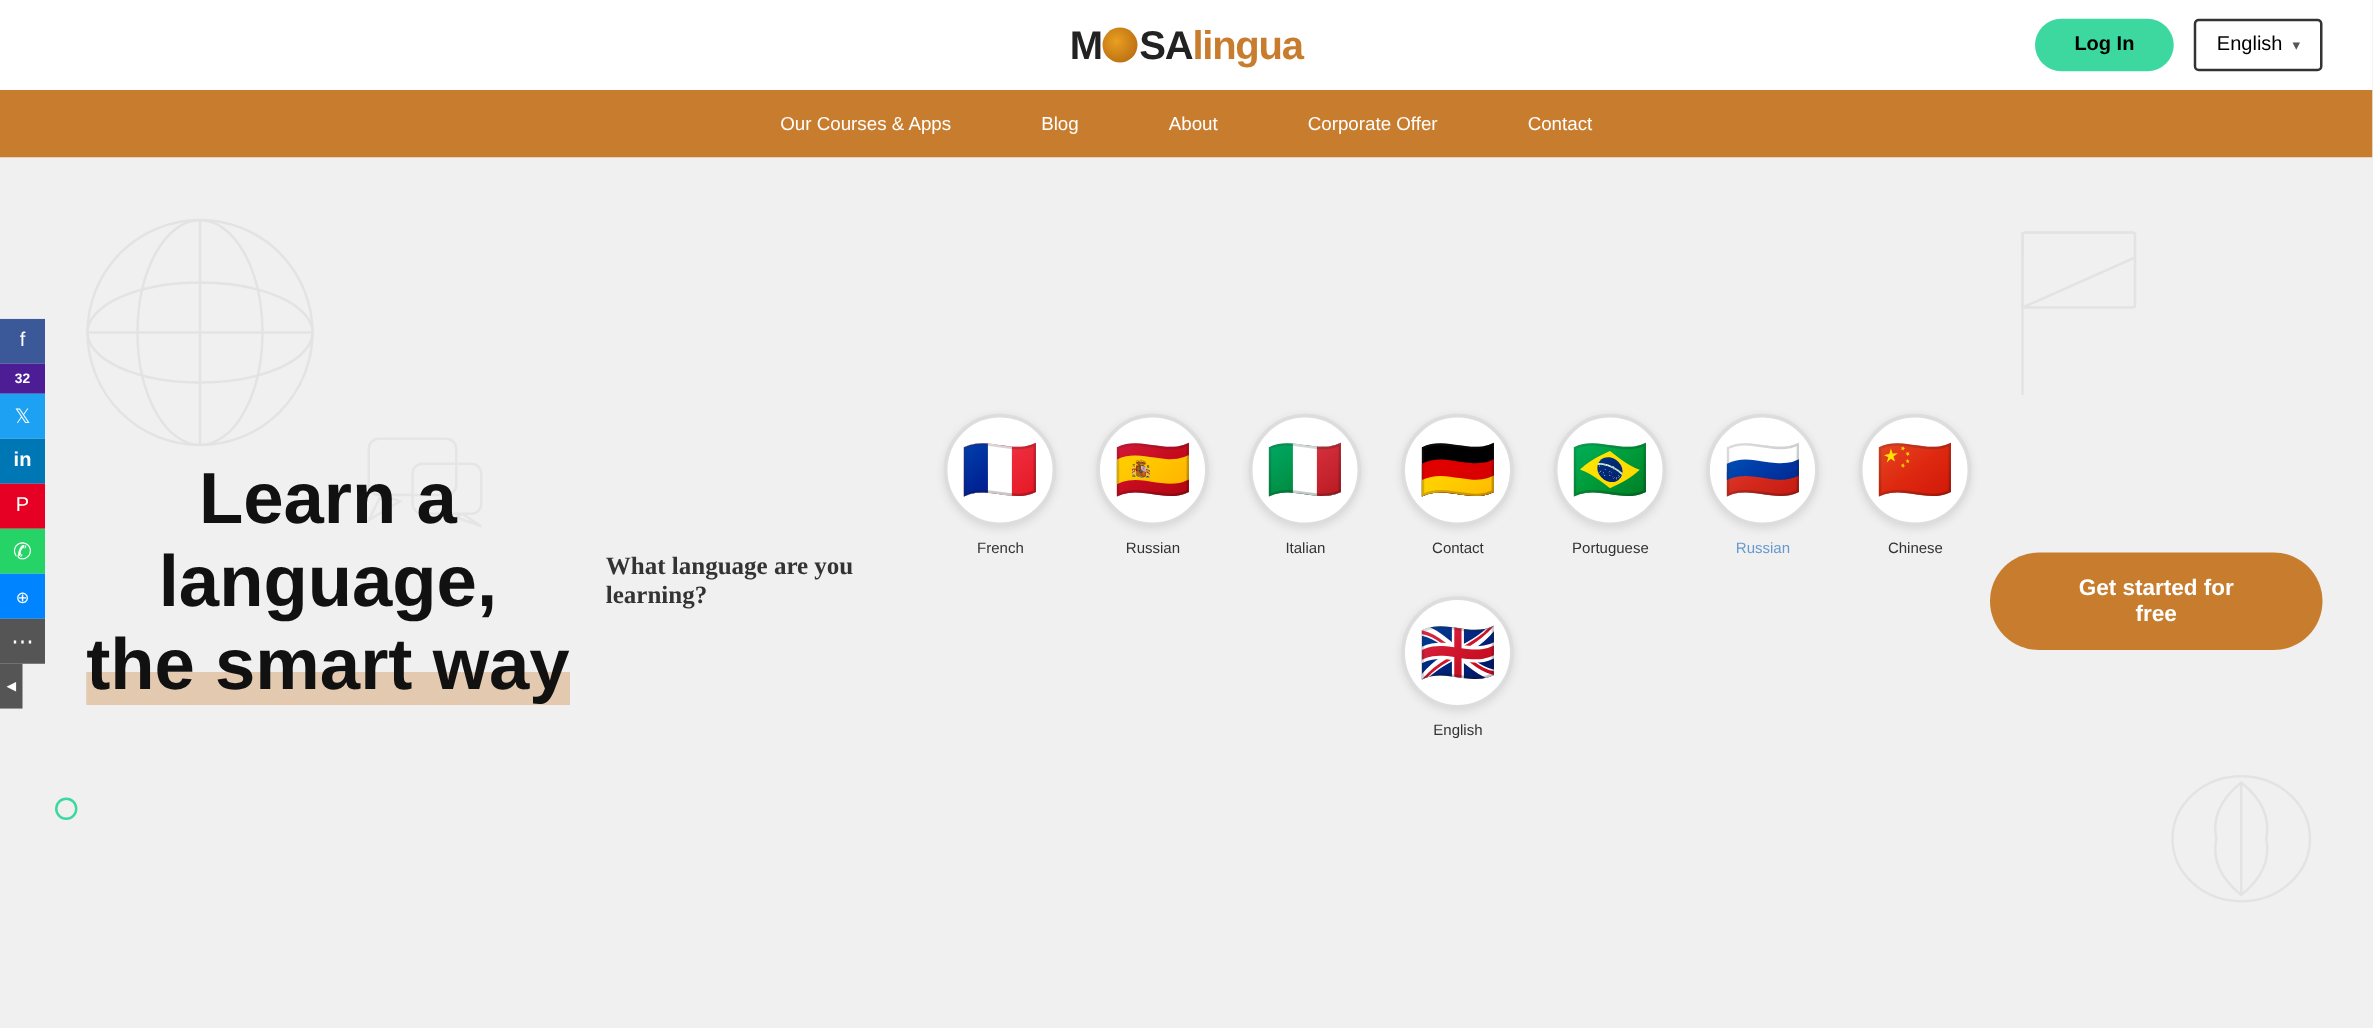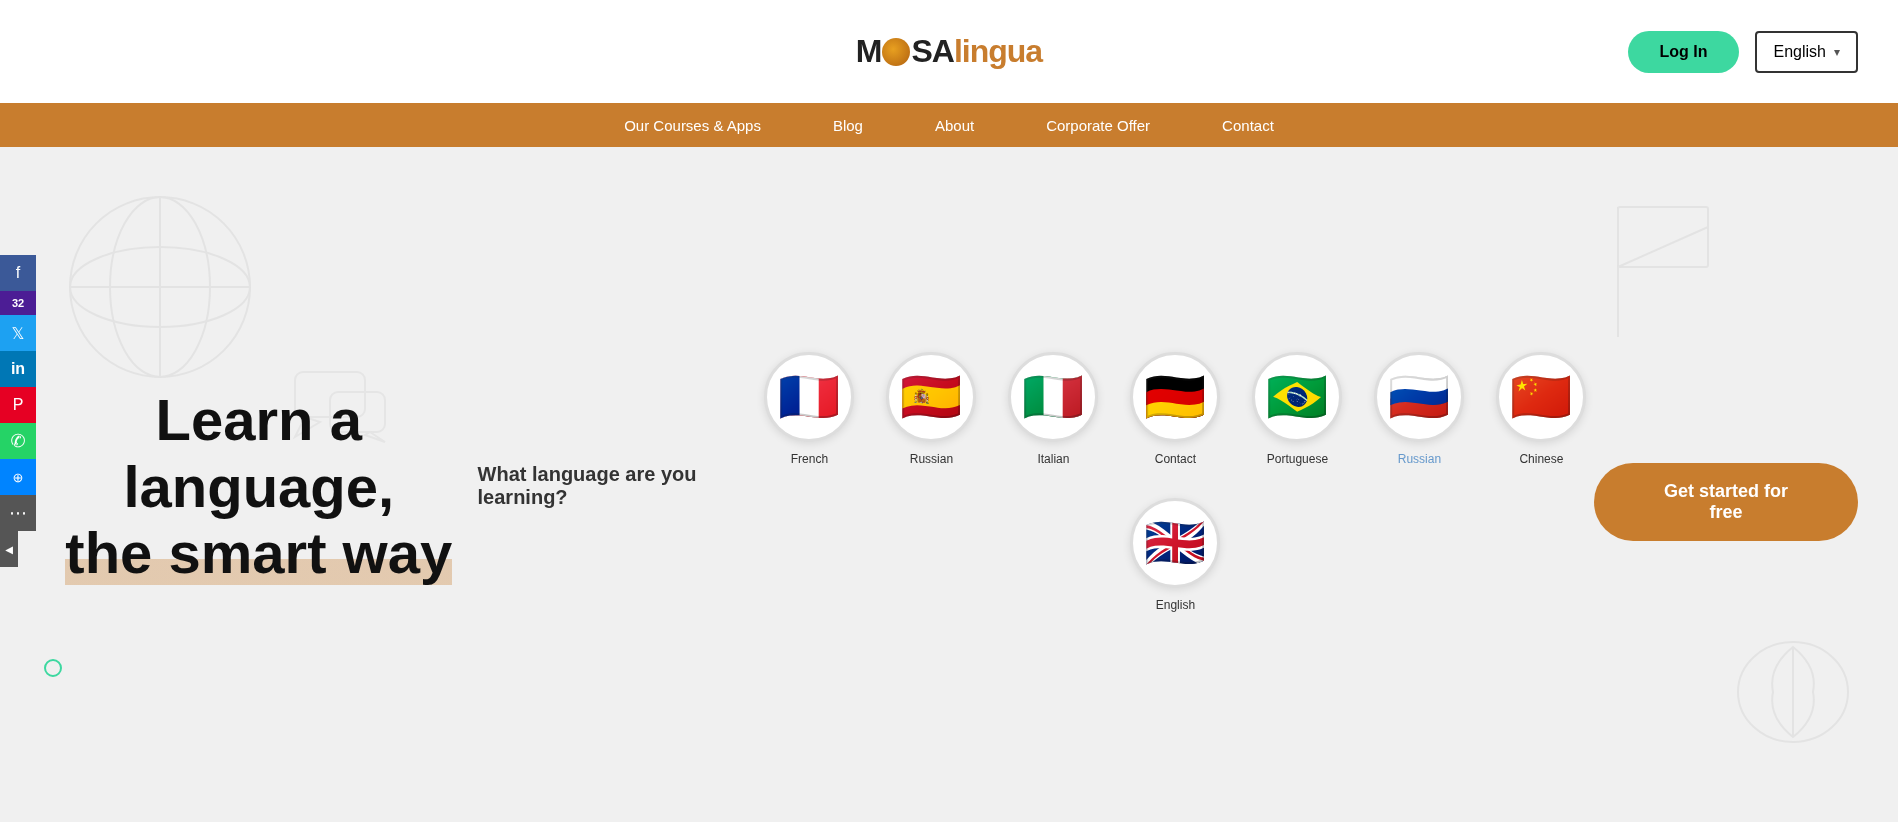--- a/index.html
+++ b/index.html
@@ -6,21 +6,21 @@
     body { font-family: Arial, sans-serif; background: #f0f0f0; overflow-x: hidden; }
 
     
     .header {
       background: #fff;
       display: flex;
       align-items: center;
       justify-content: center;
       padding: 12px 40px;
       position: relative;
-      height: 103px;
+      height: 72px;
     }
     .header-logo {
       font-size: 32px;
       font-weight: bold;
       color: #c87d2e;
       letter-spacing: -1px;
     }
     .header-logo .logo-o {
       display: inline-block;
       width: 28px;
@@ -67,21 +67,21 @@
     .lang-select span { font-weight: 500; }
     .lang-select .chevron { font-size: 12px; color: #555; }
 
     
     .nav {
       background: #c87d2e;
       display: flex;
       justify-content: center;
       align-items: center;
       padding: 16px;
-      height: 44px;
+      height: 54px;
       gap: 0;
     }
     .nav-item {
       color: #fff;
       font-size: 15px;
       padding: 0 36px;
       cursor: pointer;
       height: 100%;
       display: flex;
       align-items: center;
@@ -195,20 +195,21 @@
       background: linear-gradient(to bottom, transparent 60%, #c87d2e55 60%);
     }
 
     .hero-subtitle {
       font-size: 20px;
       color: #333;
       font-weight: 600;
       margin-bottom: 32px;
       position: relative;
       z-index: 1;
+      font-family: Liberation Serif, serif;
     }
 
     .language-flags {
       display: flex;
       gap: 32px;
       margin-bottom: 40px;
       position: relative;
       z-index: 1;
       flex-wrap: wrap;
       justify-content: center;

